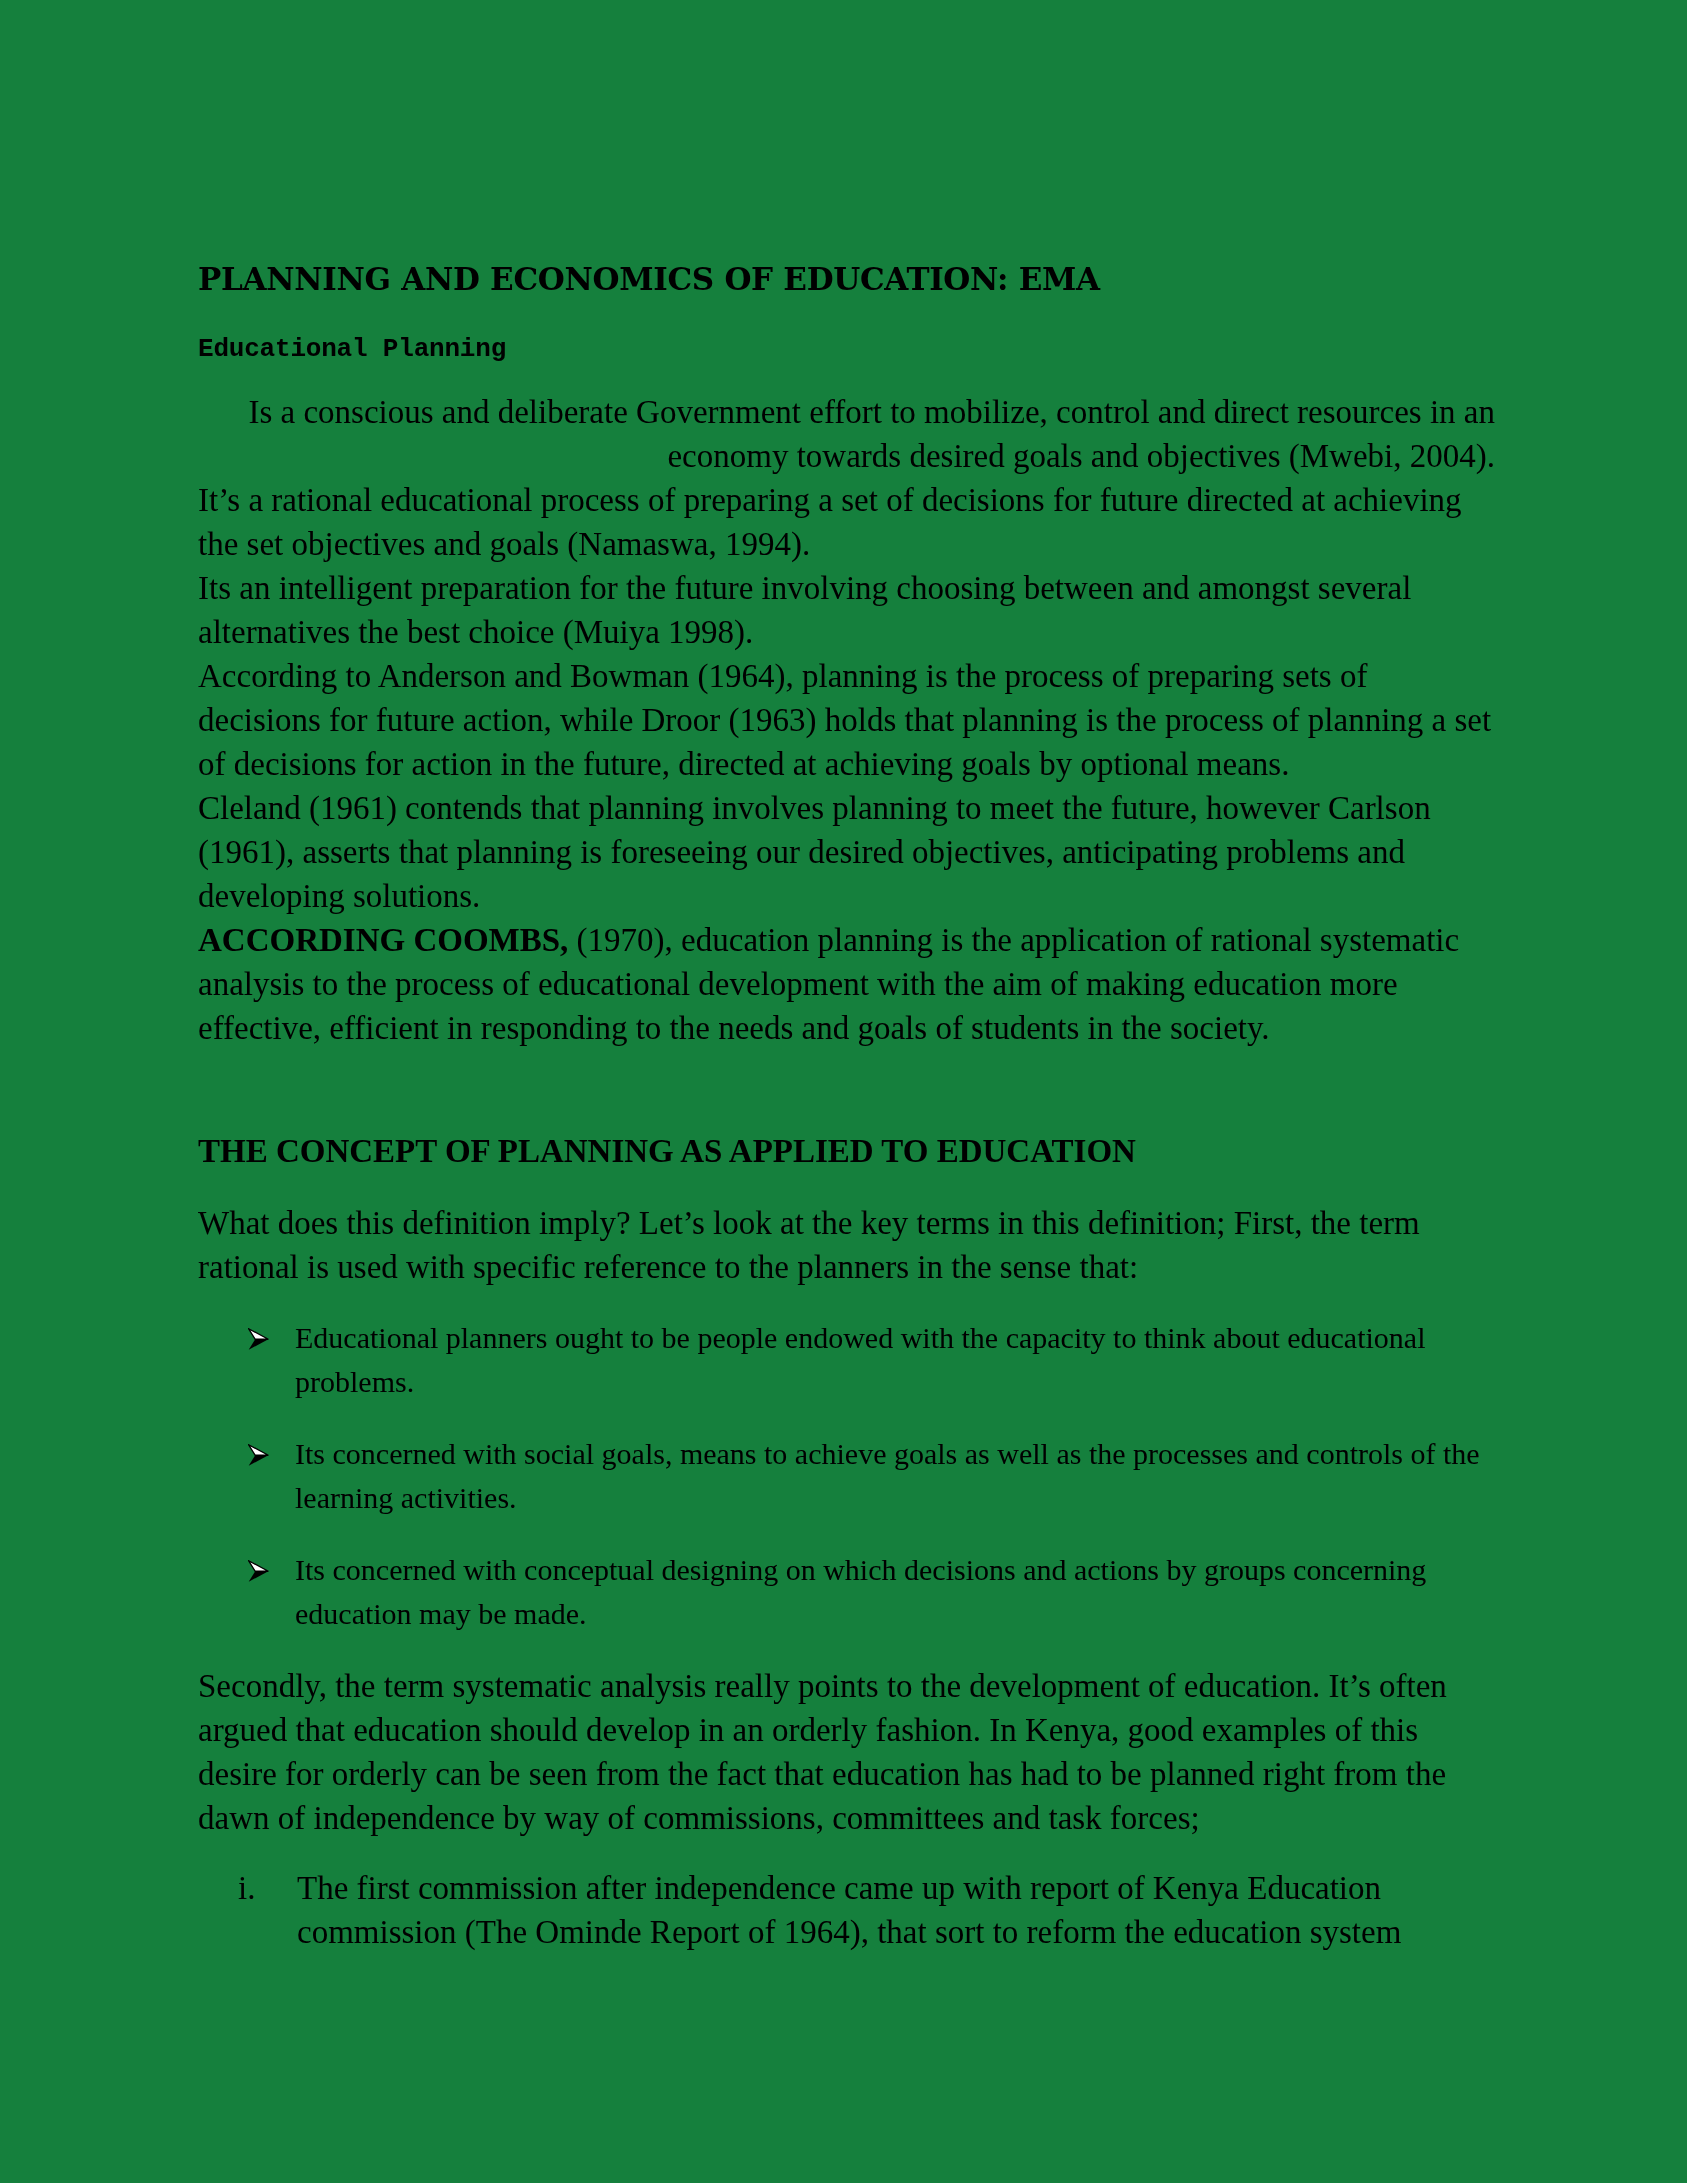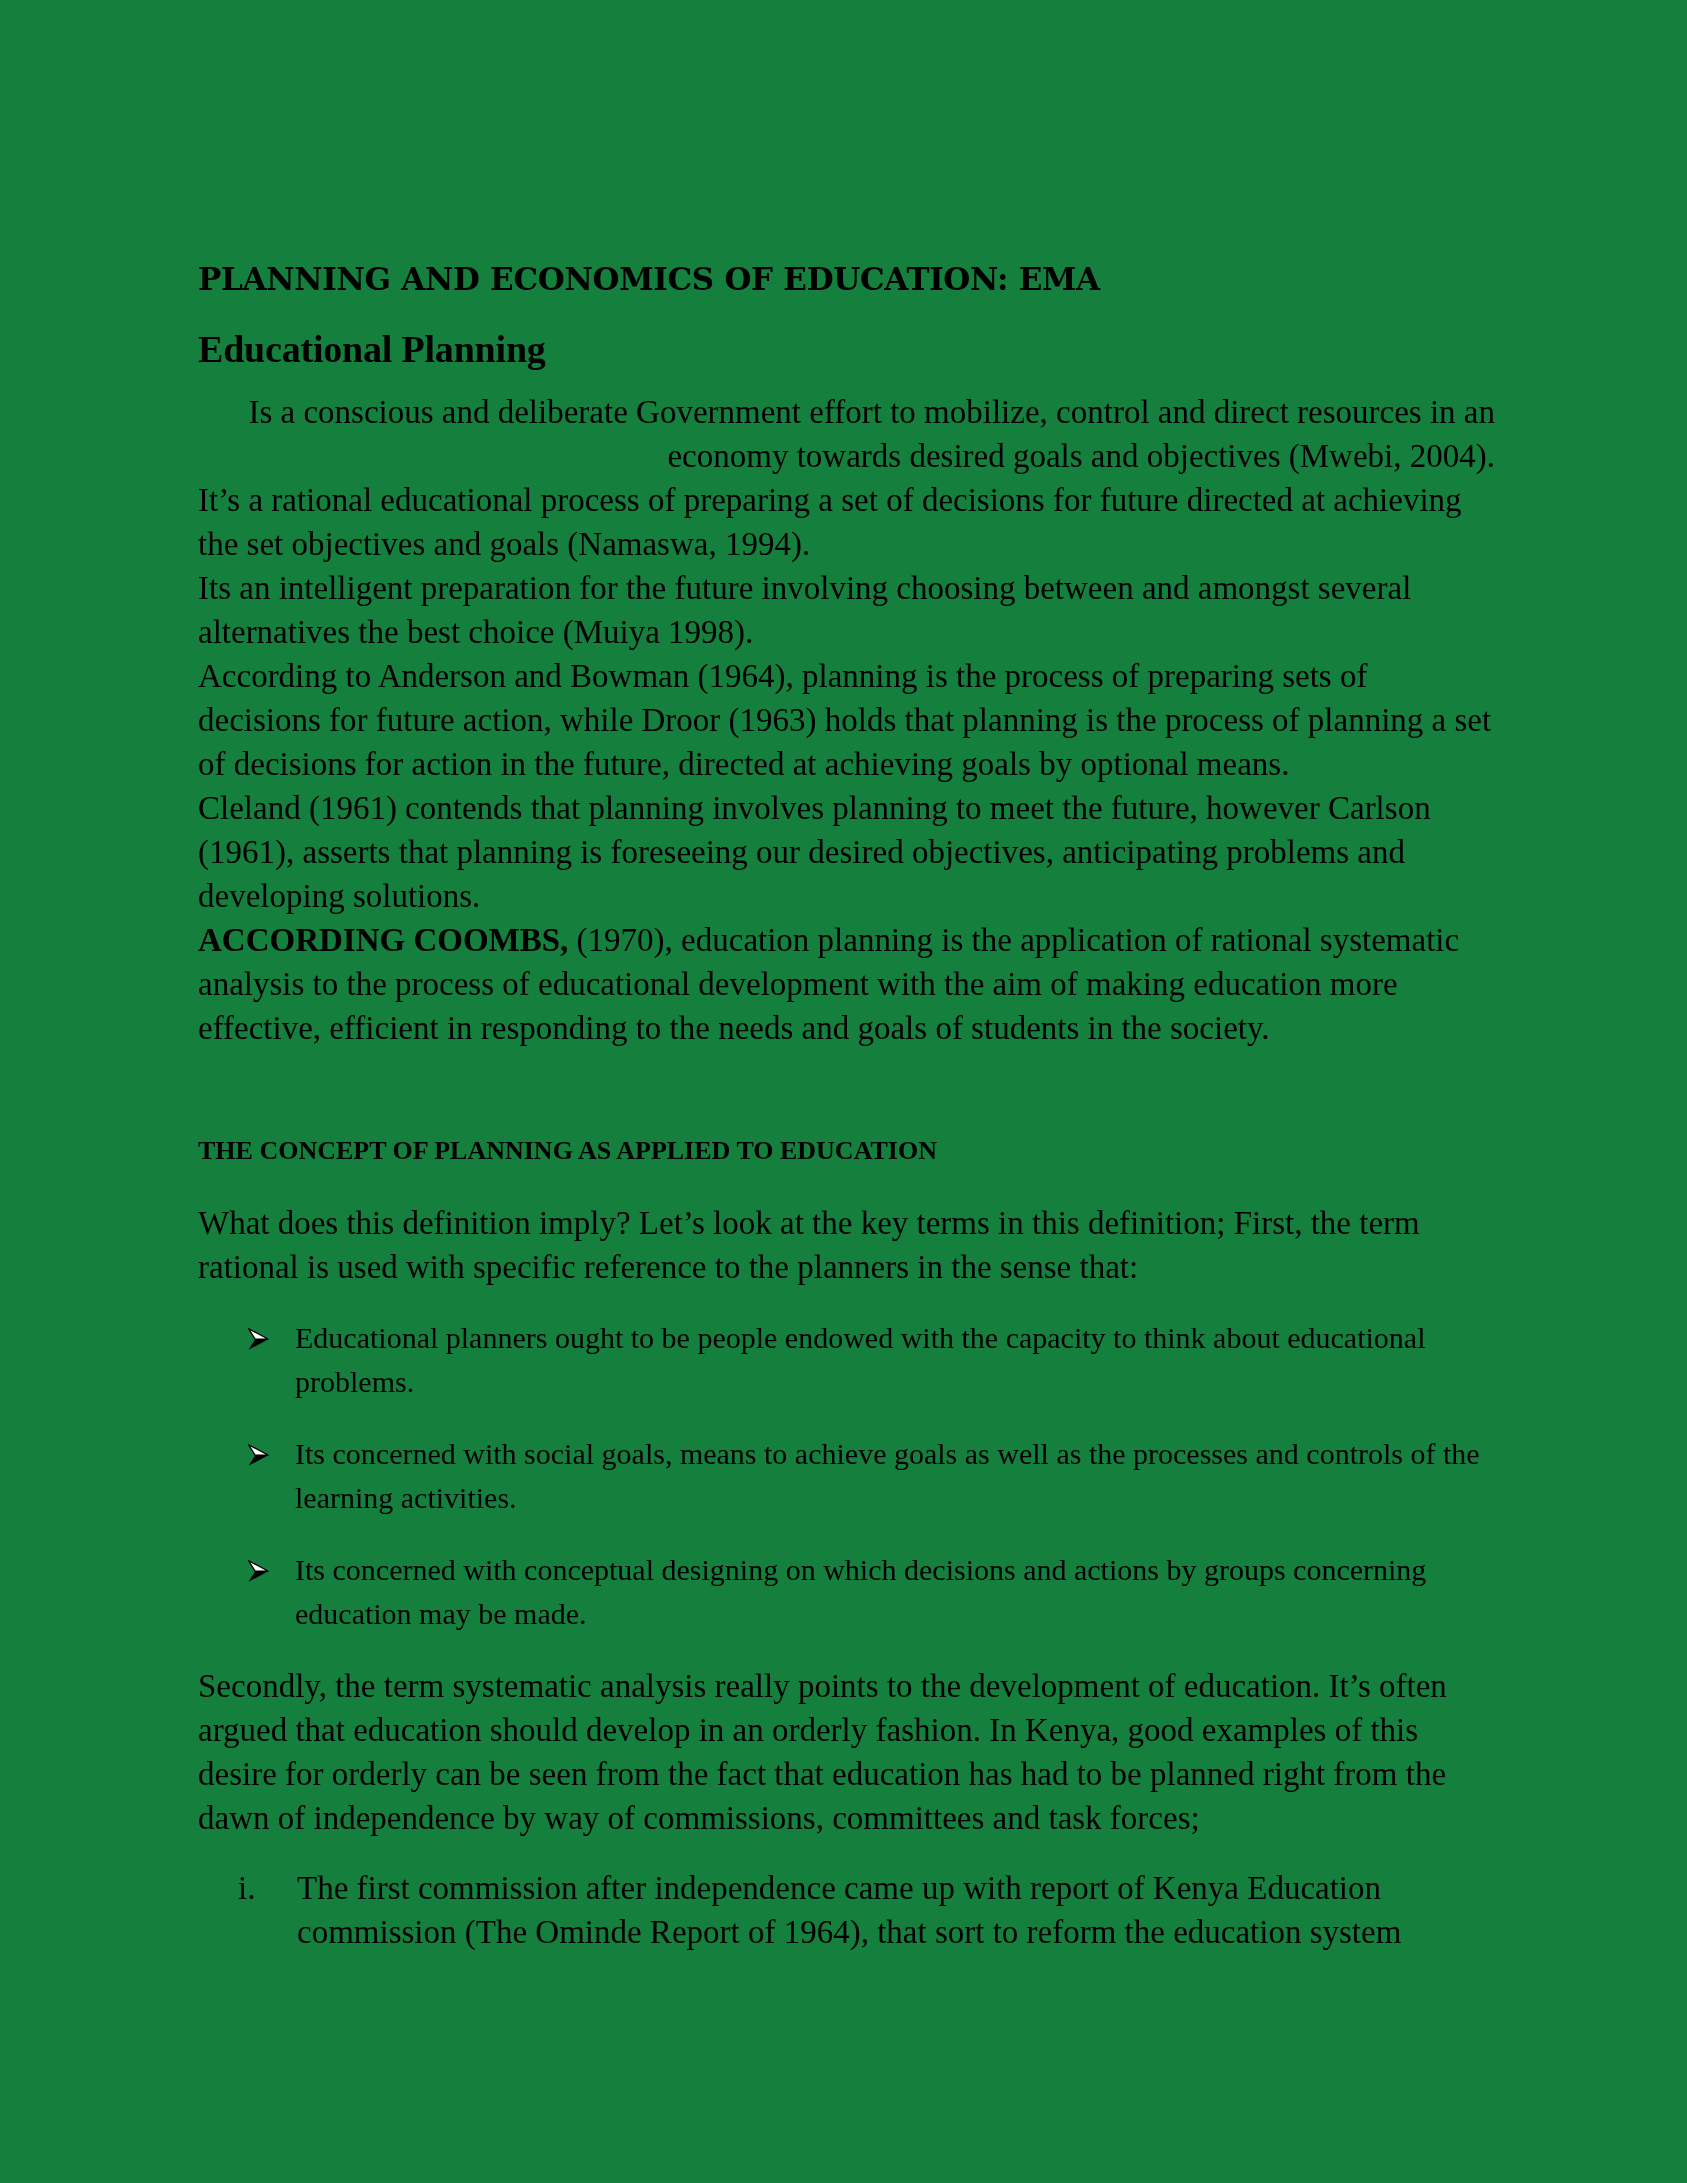--- a/index.html
+++ b/index.html
@@ -8,27 +8,27 @@
     position: absolute; left: 0; top: 0; width: 1687px; height: 2183px; background: #15803d;
     color: #000000;
     font-family: "Liberation Serif", "DejaVu Serif", serif;
   }
   .content { position: absolute; left: 198px; top: 259px; width: 1297px; }
   .doc-title {
     font-family: "DejaVu Serif", "Liberation Serif", serif;
     font-weight: bold; font-size: 31px; line-height: 40px; margin: 0; letter-spacing: -0.3px;
   }
   .subtitle {
-    font-family: Liberation Serif, serif;
-    font-weight: bold; font-size: 38px; line-height: 40px; margin: 30px 0 0 0; letter-spacing: -0.2px;
+    font-family: Liberation Mono, monospace;
+    font-weight: bold; font-size: 26px; line-height: 40px; margin: 30px 0 0 0; letter-spacing: -0.2px;
   }
   .para { font-size: 33px; line-height: 44px; margin: 0; }
   .first-para { margin-top: 21px; text-align: right; }
   .section-heading {
-    font-weight: bold; font-size: 26px; line-height: 44px; margin: 79px 0 0 0;
+    font-weight: bold; font-size: 33px; line-height: 44px; margin: 79px 0 0 0;
   }
   .after-heading { margin-top: 28px; }
   .bullets { list-style: none; margin: 26.5px 0 0 0; padding: 0; }
   .bullets li { position: relative; padding-left: 97px; font-size: 30px; line-height: 44px; margin-bottom: 28px; }
   .bullet-icon { position: absolute; left: 50px; top: 12px; width: 21px; height: 22.5px; }
   .after-bullets { margin-top: 0px; }
   .roman { list-style: none; margin: 26.5px 0 0 0; padding: 0; }
   .roman li { position: relative; padding-left: 99px; font-size: 33px; line-height: 44px; }
   .roman .num { position: absolute; left: 40px; top: 0; }
   b.inline-bold { font-weight: bold; }

